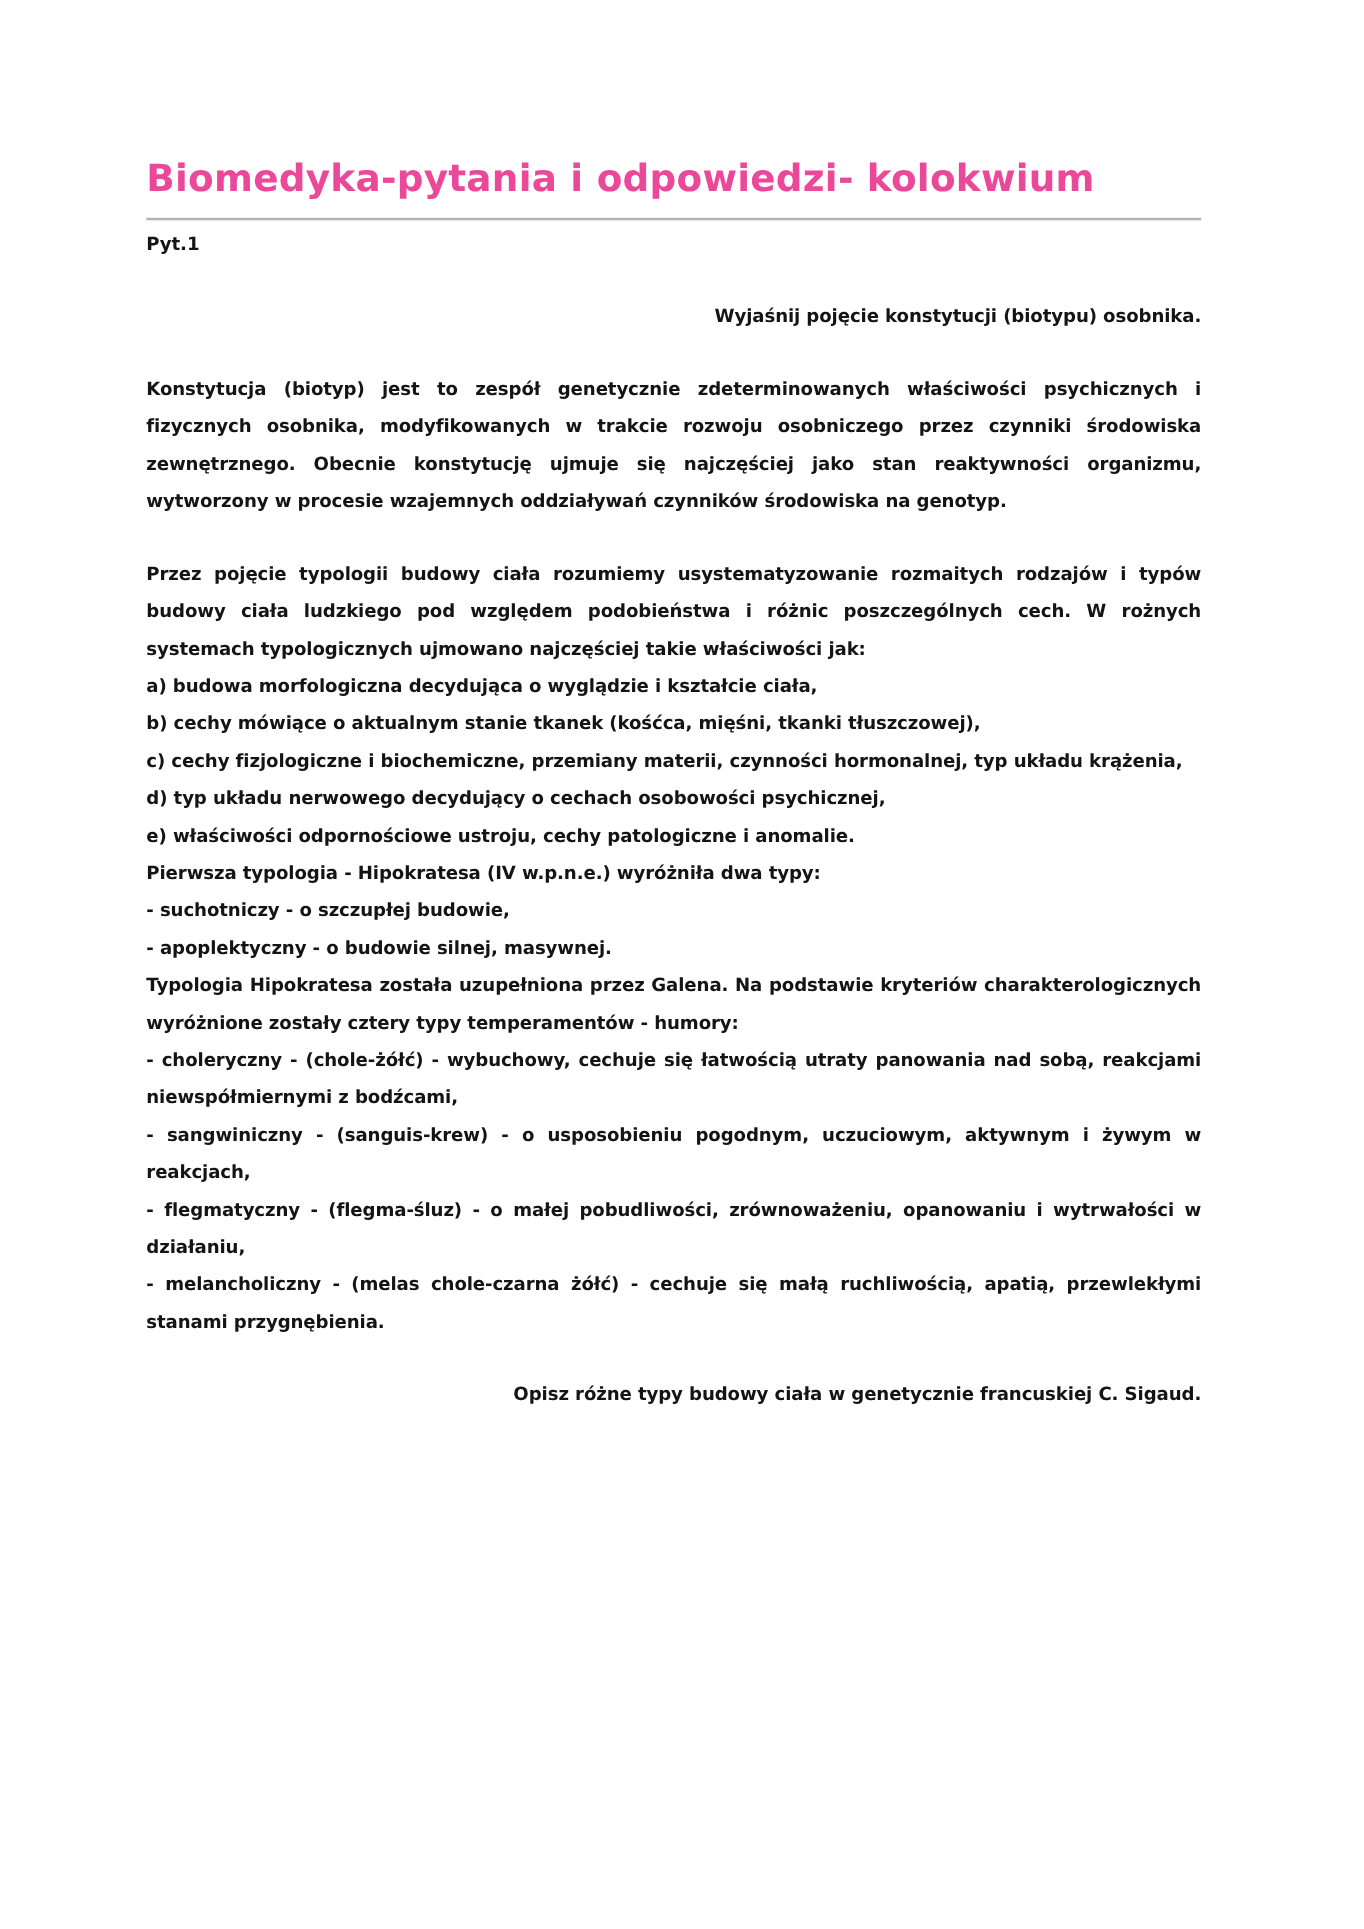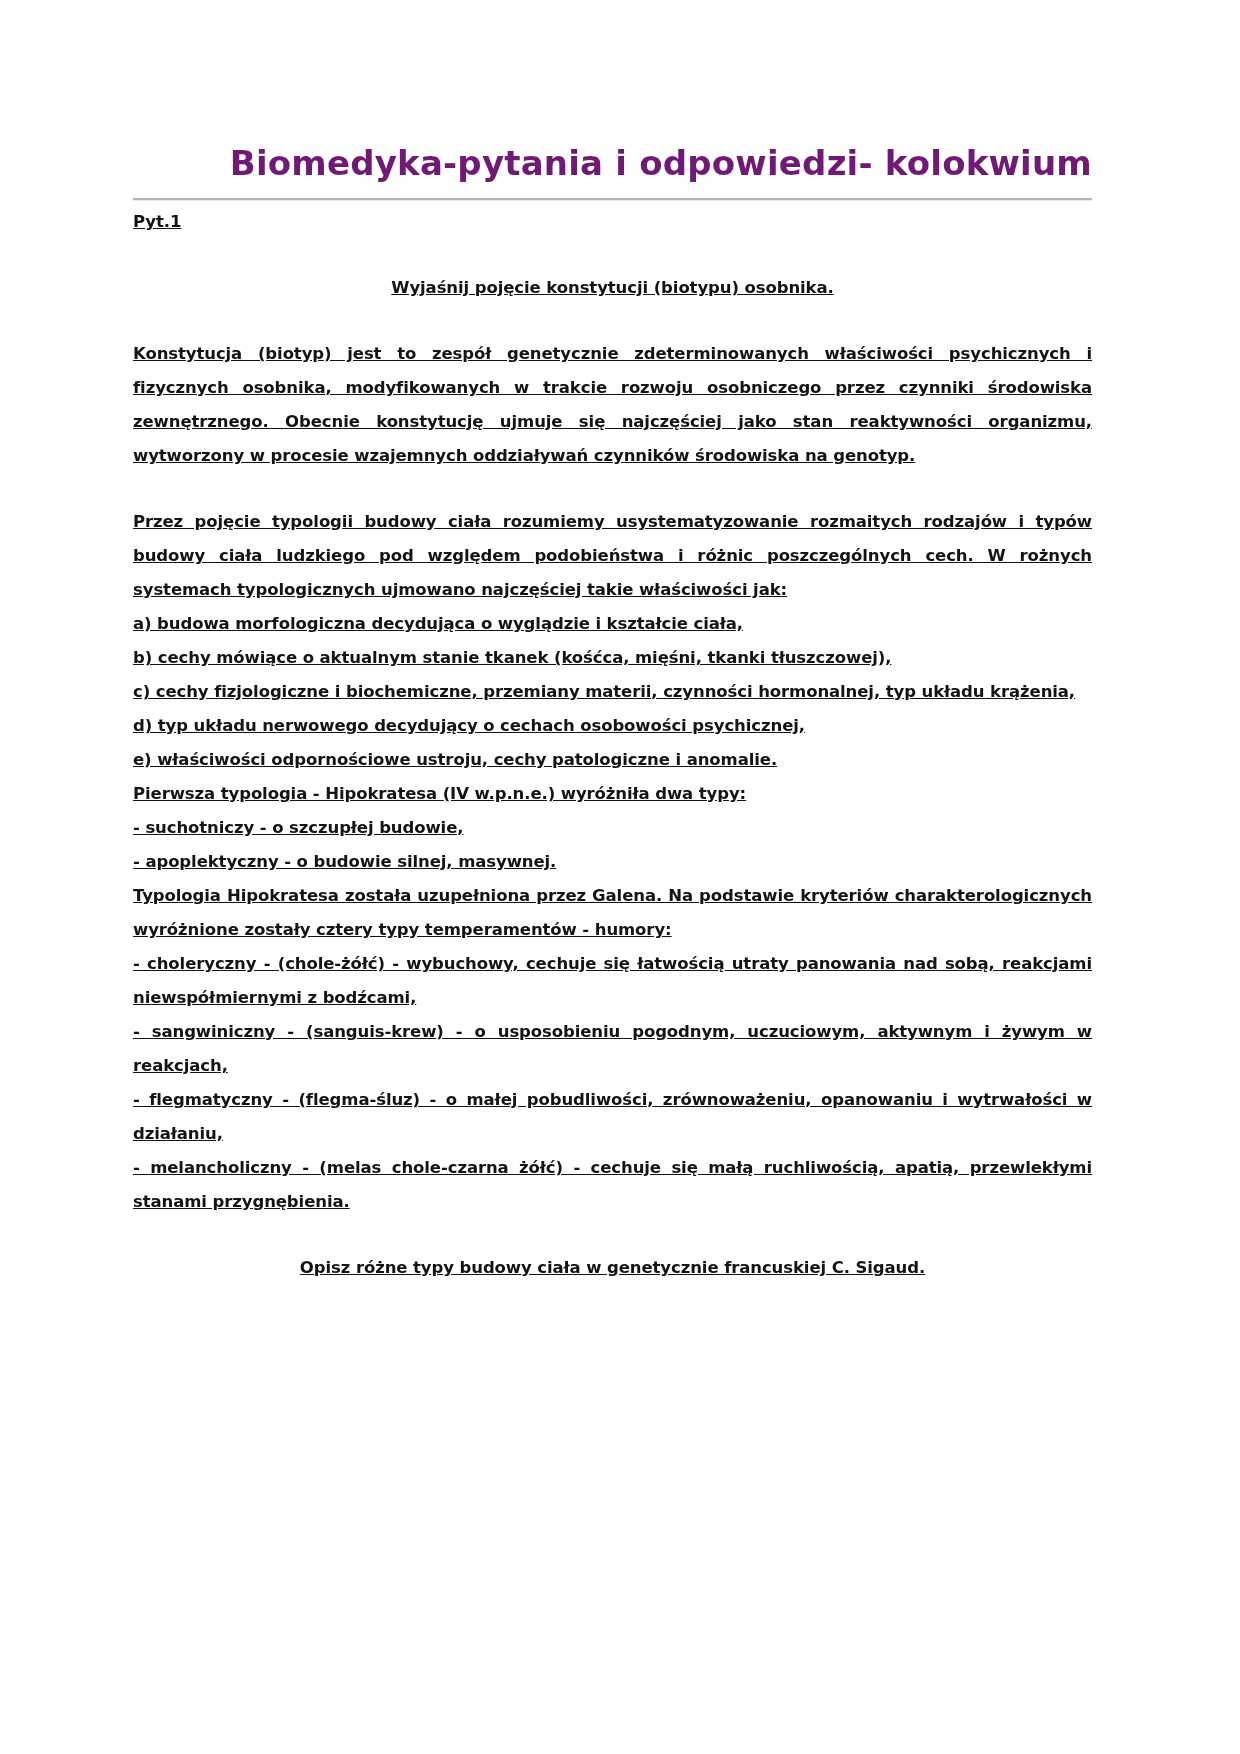--- a/index.html
+++ b/index.html
@@ -22,49 +22,47 @@
   }
   .content {
     margin: 0 148px 0 133px; 
   }
   .doc-title {
     margin: 143px 0 0 0;
     padding: 0;
     font-size: 34px;
     line-height: 40px;
     font-weight: bold;
-    color: #701a75;
+    color: #ec4899;
     letter-spacing: 0.2px;
-    text-align: right;
   }
   .title-rule {
     height: 0;
     border-top: 2px solid #b3b3b3;
     border-bottom: 1px solid #e8e8e8;
     margin: 15px 0 0 0;
   }
   p {
     font-size: 16.5px;
     font-weight: bold;
     line-height: 34px;
     margin: 0 0 32px 0;
     white-space: pre-line;     
     text-align: justify;
     letter-spacing: -0.1px;
-    text-decoration: underline;
   }
   .pyt-label {
     margin-top: 4px;
     text-align: left;
   }
   .gap-large {
     margin-top: 68px;          
   }
   .question {
-    text-align: center;
+    text-align: right;
   }
 </style>
 </head>
 <body>
 
 <div class="page">
   <div class="content">
 
     <header>
       <h1 class="doc-title">Biomedyka-pytania i odpowiedzi- kolokwium</h1>

